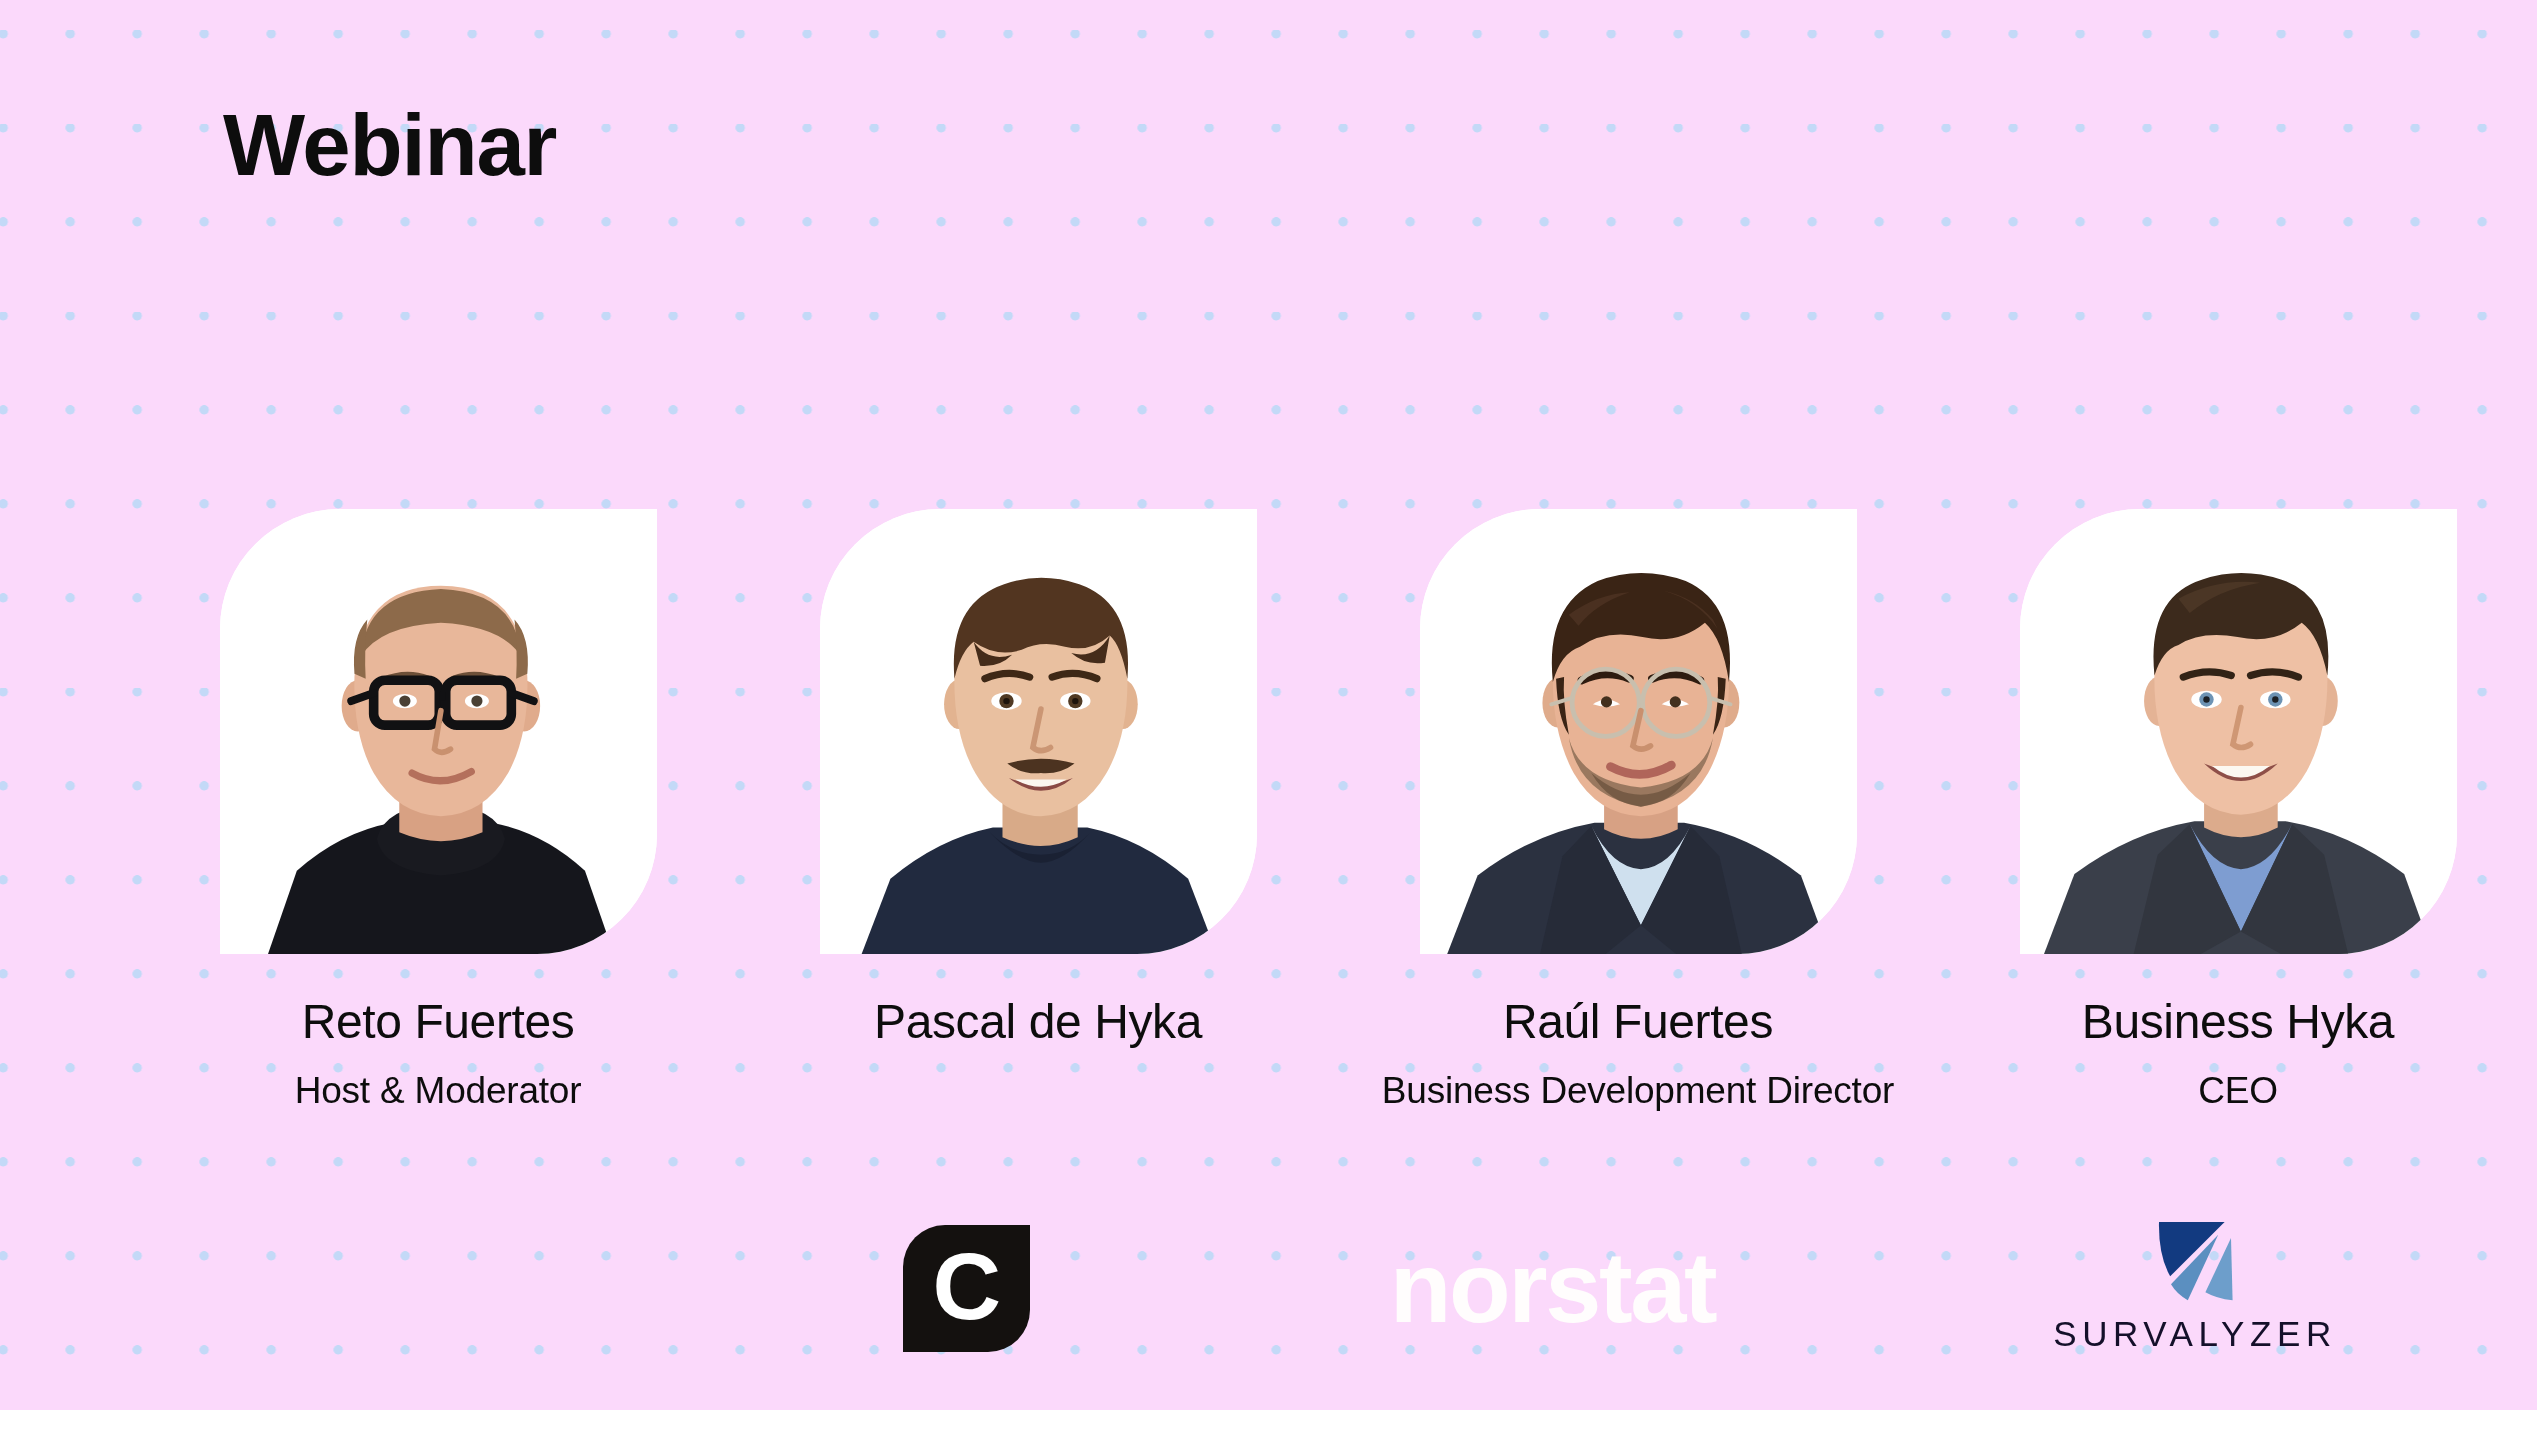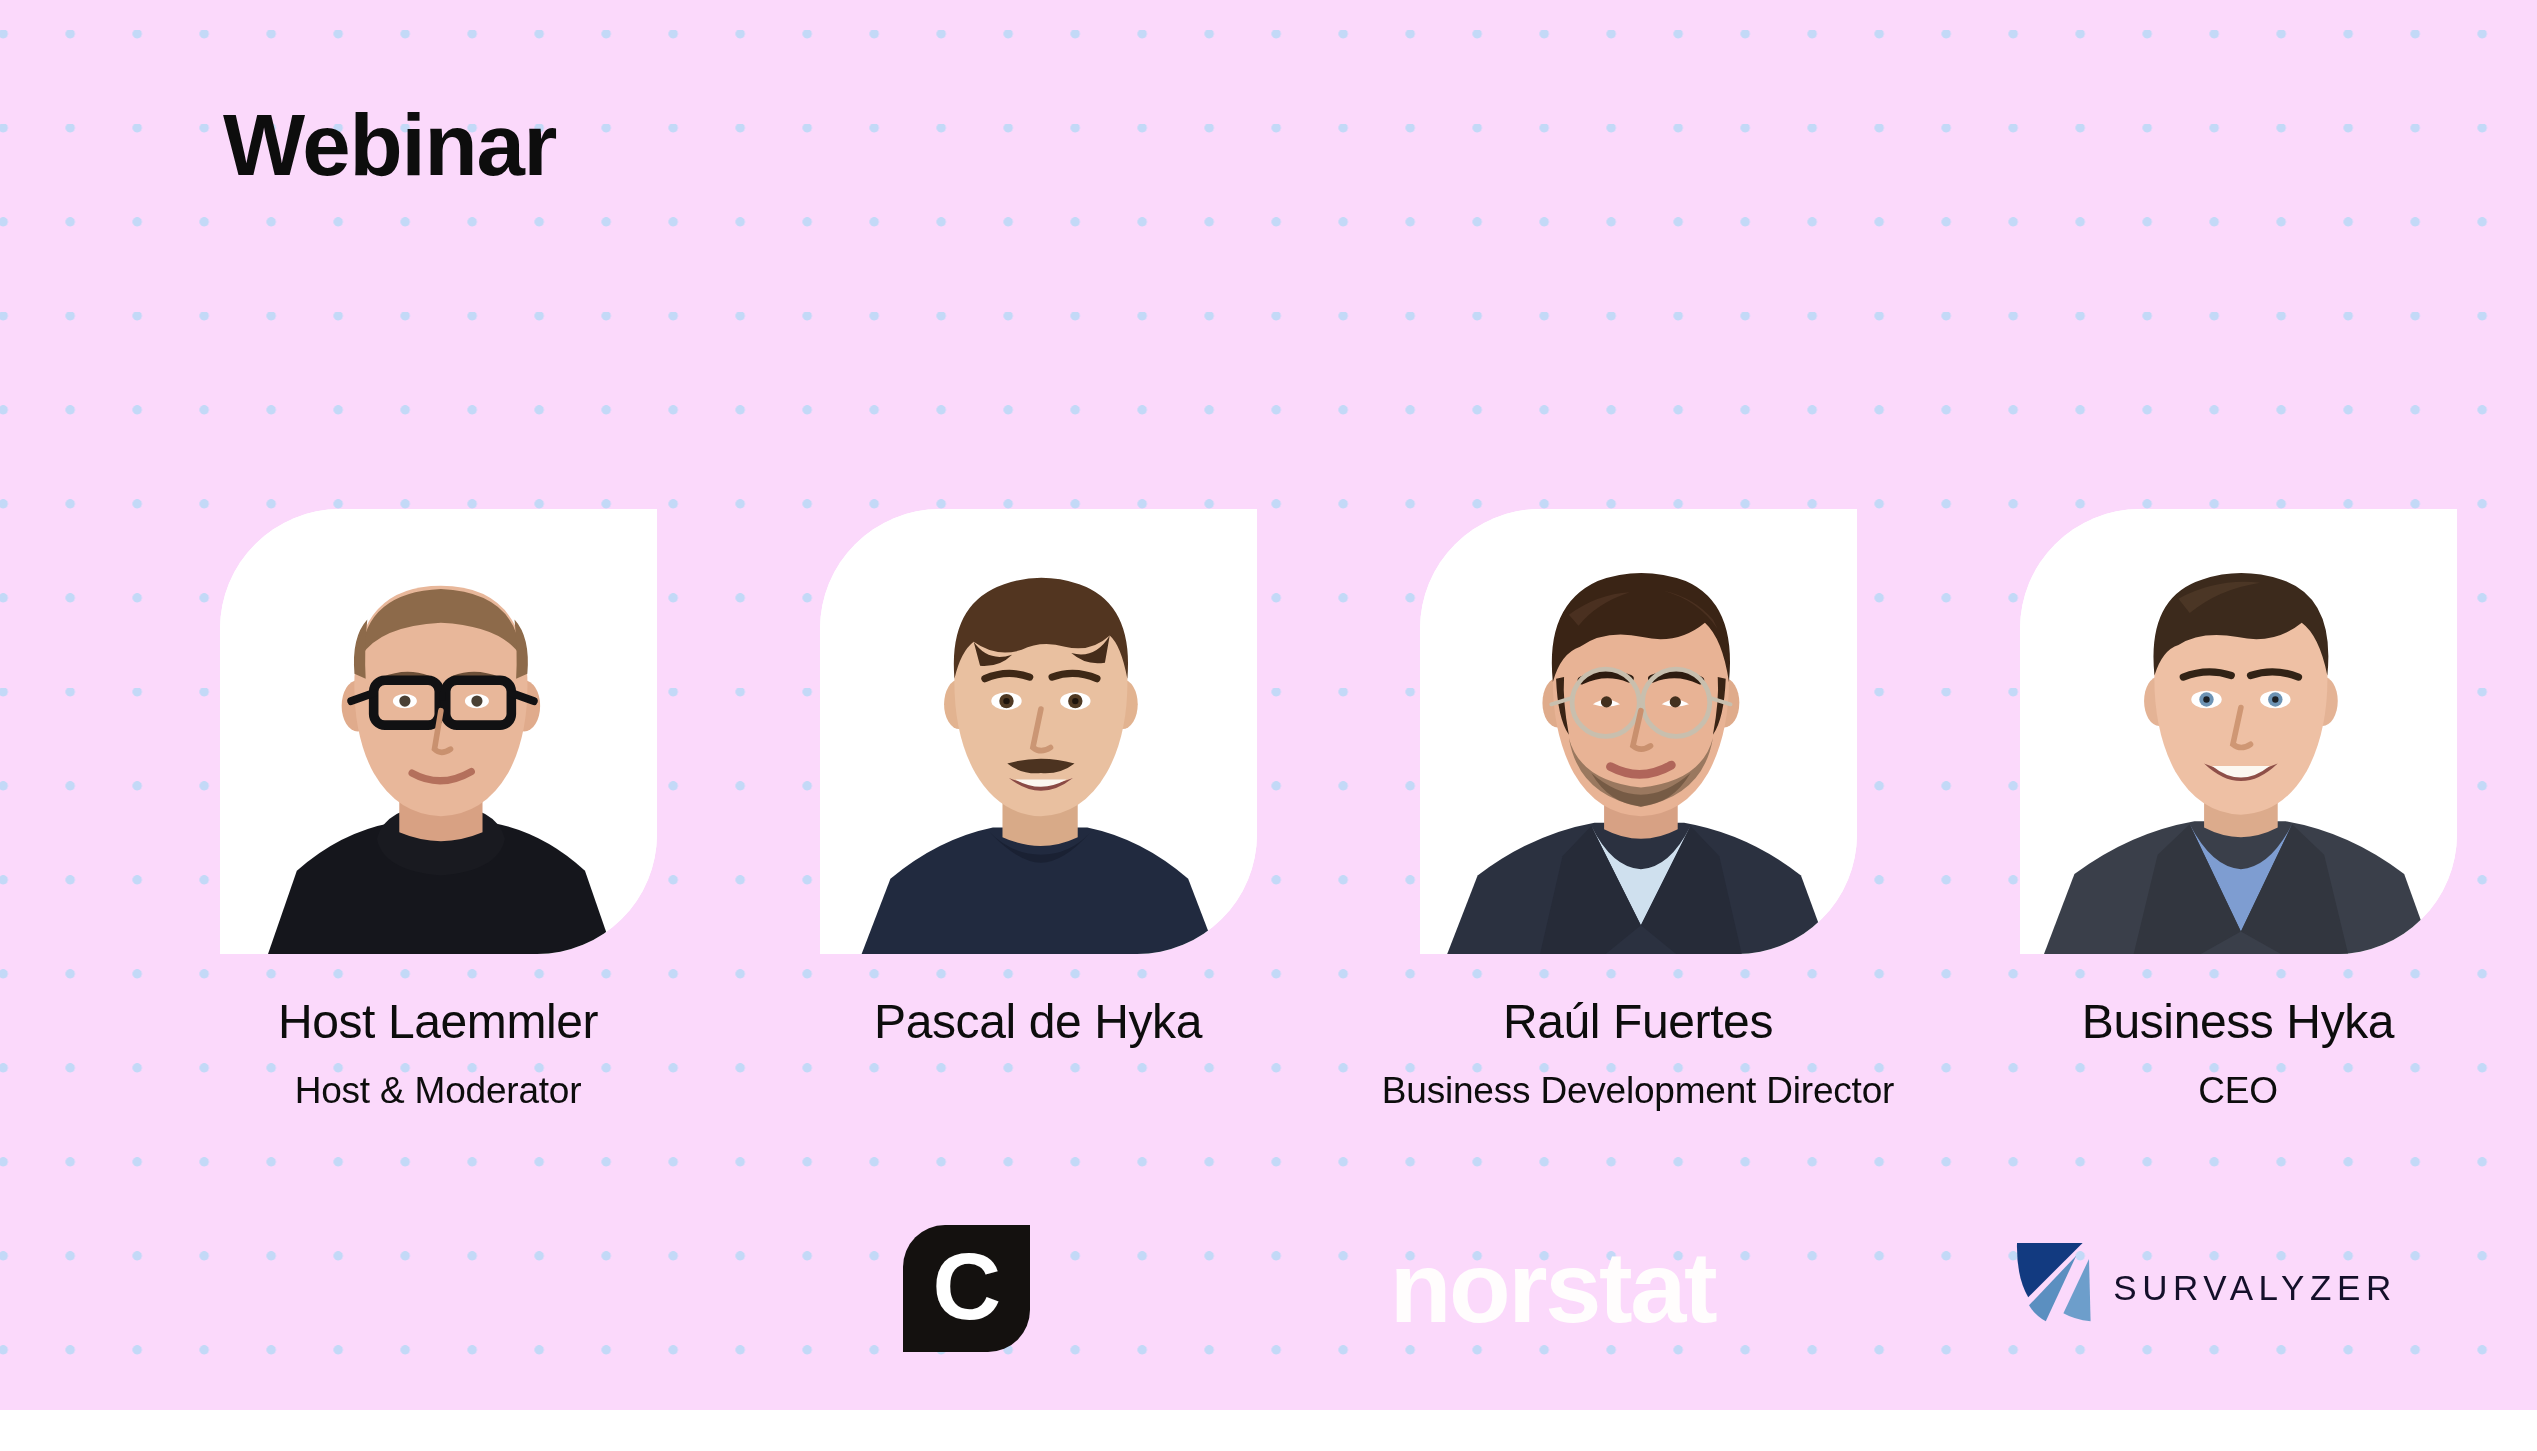--- a/index.html
+++ b/index.html
@@ -130,21 +130,21 @@
   }
 
   .norstat-word {
     color: #fffdfd;
     font-size: 101px;
     font-weight: 700;
     letter-spacing: -2.4px;
     line-height: 1;
   }
 
-  .surv-wrap { display: flex; align-items: center; }
+  .surv-wrap { display: flex; flex-direction: column; align-items: center; }
   .surv-word {
     margin-top: 6.4px;
     color: #14102a;
     font-size: 35px;
     font-weight: 300;
     letter-spacing: 5.6px;
     line-height: 1;
   }
 </style>
 </head>
@@ -190,21 +190,21 @@
           <rect x="282" y="214" width="82" height="56" rx="14" fill="none" stroke="#111113" stroke-width="12"></rect>
           <line x1="274" y1="234" x2="282" y2="234" stroke="#111113" stroke-width="11"></line>
           <line x1="192" y1="230" x2="164" y2="240" stroke="#111113" stroke-width="10" stroke-linecap="round"></line>
           <line x1="364" y1="230" x2="392" y2="240" stroke="#111113" stroke-width="10" stroke-linecap="round"></line>
 
           <path d="M 276 252 L 268 300 Q 276 308 288 300" stroke="#c9916f" stroke-width="7" fill="none" stroke-linecap="round"></path>
 
           <path d="M 240 330 Q 276 350 314 328" stroke="#b4705c" stroke-width="9" fill="none" stroke-linecap="round"></path>
         </svg>
       </div>
-      <div class="sp-name">Host Laemmler</div>
+      <div class="sp-name">Reto Fuertes</div>
       <div class="sp-role">Host &amp; Moderator</div>
     </div>
 
     <div class="speaker">
       <div class="photo-card">
         <svg viewBox="0 0 546 556" preserveAspectRatio="xMidYMax meet">
           <rect x="0" y="0" width="546" height="556" fill="#ffffff"></rect>
 
           <path d="M 52 556 L 88 462 Q 148 412 216 398 L 334 398 Q 402 412 460 462 L 496 556 Z" fill="#212a3f"></path>
 

